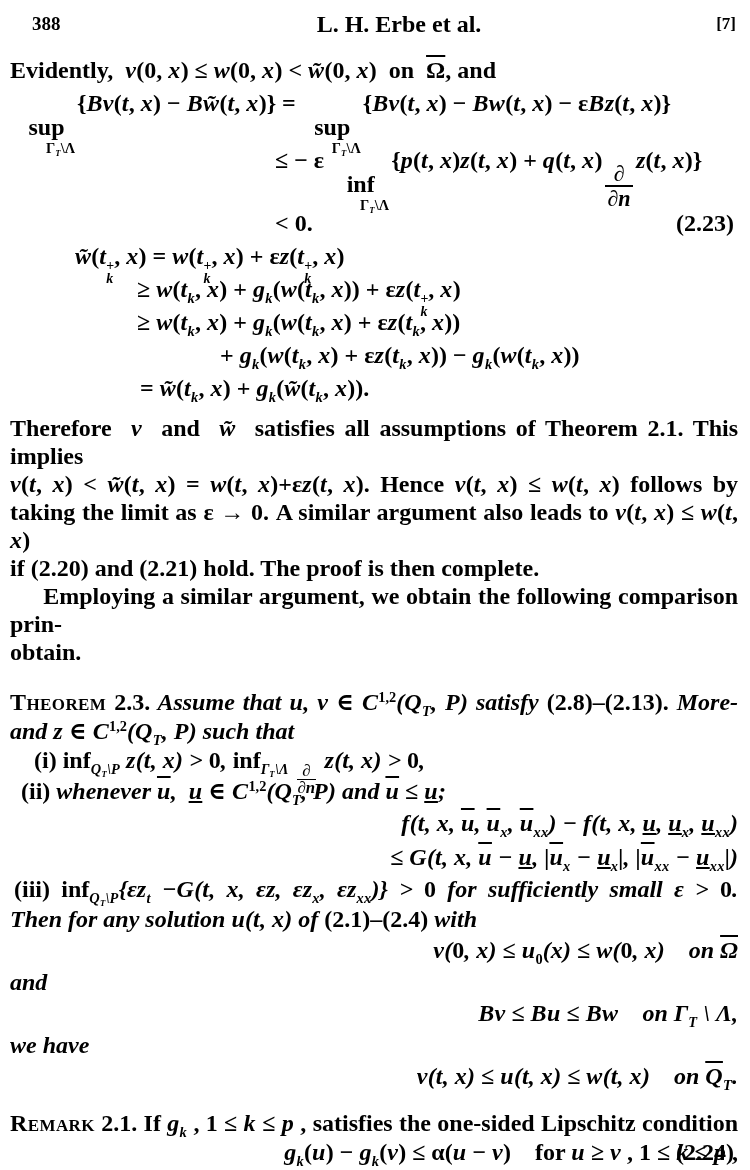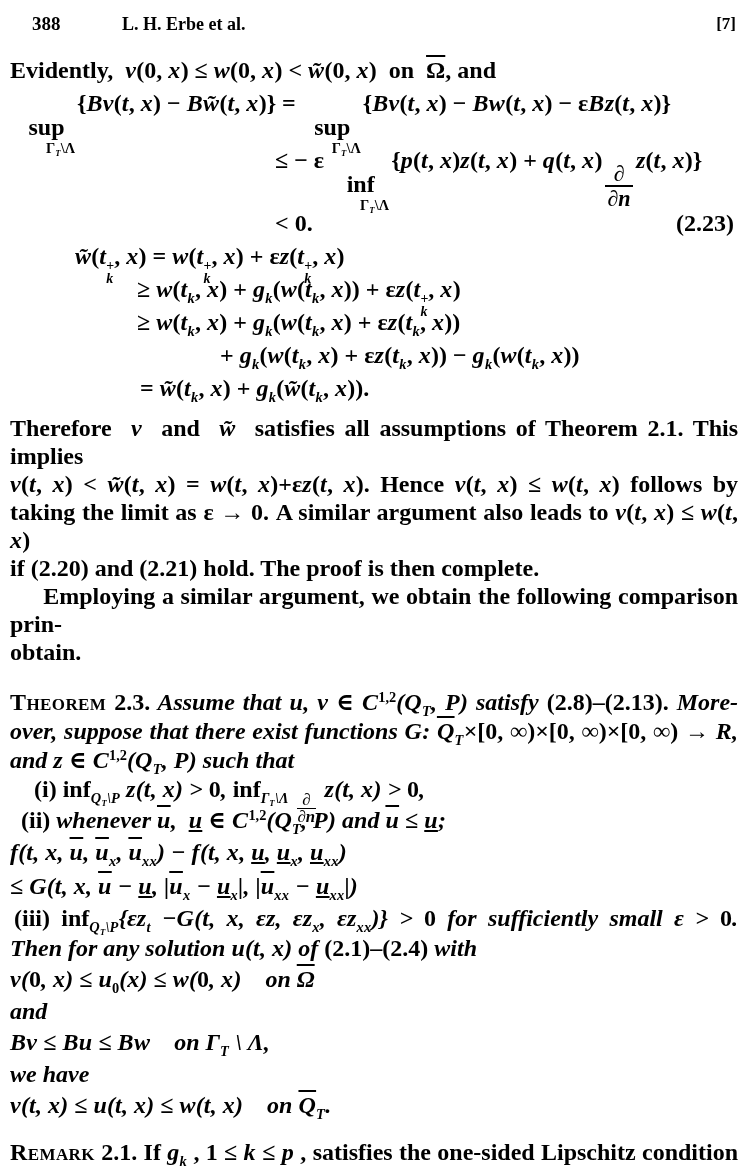--- a/index.html
+++ b/index.html
@@ -10,37 +10,37 @@
     font-family:"Liberation Serif","DejaVu Serif",serif;
     font-weight:bold;
     overflow:hidden;
   }
   .hdr{
     display:flex;align-items:flex-start;
     padding:13px 14px 0 32px;
     font-size:19px;line-height:22px;
   }
   .hdr .pn{width:90px;text-align:left;}
-  .hdr .rt{flex:1;font-size:18px;}
+  .hdr .rt{flex:1;text-align:center;font-size:24px;}
   .hdr .ir{width:60px;text-align:right;font-size:17px;}
   .bd{
     padding:0 12px 0 10px;
     font-size:24px;line-height:28px;
   }
   sub,sup{font-size:0.6em;line-height:0;}
   sub{vertical-align:-0.4em;}
   sup{vertical-align:0.55em;}
   i{letter-spacing:0.3px;}
   .bar{text-decoration:overline;}
   .ul{text-decoration:underline;}
   .sc{font-variant:small-caps;letter-spacing:0.4px;font-style:normal;}
   .rm{font-style:normal;}
   .it{font-style:italic;}
   .jl{text-align:justify;text-align-last:justify;}
-  .ctr{text-align:left;}
+  .ctr{text-align:right;}
   .nw{white-space:nowrap;}
   .lim{display:inline-flex;flex-direction:column;align-items:center;line-height:1;vertical-align:-1.0em;margin:0 2px;}
   .lim .ll{font-size:0.6em;line-height:1;margin-top:2px;margin-left:28px;}
   .frac{display:inline-flex;flex-direction:column;align-items:center;line-height:1.05;vertical-align:-0.6em;margin:0 3px;font-size:0.92em;}
   .frac .fd{border-top:2px solid #000;padding:0 2px;}
   .sfrac{display:inline-flex;flex-direction:column;align-items:center;line-height:1.0;vertical-align:-0.45em;margin:0 2px;font-size:0.7em;}
   .sfrac .fd{border-top:1.5px solid #000;padding:0 1px;}
   .ss{display:inline-flex;flex-direction:column;align-items:flex-start;font-size:0.58em;line-height:0.95;vertical-align:-0.45em;}
   .eqrow{position:relative;}
   .eqnum{position:absolute;right:4px;top:0;font-style:normal;}
@@ -130,21 +130,20 @@
       <div>if (2.20) and (2.21) hold. The proof is then complete.</div>
     </div>
 
     <div>
       <div class="jl">&nbsp;&nbsp;&nbsp;&nbsp;&nbsp;Employing a similar argument, we obtain the following comparison prin-</div>
       <div>obtain.</div>
     </div>
 
     <div class="thm it">
       <div class="jl"><span class="sc">Theorem</span> <span class="rm">2.3.</span> Assume that <i>u</i>, <i>v</i> ∈ <i>C</i><sup class="rm">1,2</sup>(<i>Q</i><sub><i>T</i></sub>, <i>P</i>) satisfy <span class="rm">(2.8)–(2.13).</span> More-</div>
-      <div class="jl">over, suppose that there exist functions <i>G</i>: <span class="bar"><i>Q</i></span><sub><i>T</i></sub><span class="rm">×[0, ∞)×[0, ∞)×[0, ∞)</span> → <i>R</i>,</div>
       <div>and <i>z</i> ∈ <i>C</i><sup class="rm">1,2</sup>(<i>Q</i><sub><i>T</i></sub>, <i>P</i>) such that</div>
       <div class="li1 nw"><span class="rm">(i) inf</span><sub><i>Q</i><sub><i>T</i></sub>\<i>P</i></sub> <i>z</i>(<i>t</i>, <i>x</i>) &gt; <span class="rm">0</span>, <span class="rm">inf</span><sub>Γ<sub><i>T</i></sub>\Λ</sub> <span class="sfrac">
             <span>∂</span>
             <span class="fd">∂<i>n</i></span>
           </span> <i>z</i>(<i>t</i>, <i>x</i>) &gt; <span class="rm">0</span>,</div>
       <div class="li2 nw"><span class="rm">(ii)</span> whenever <span class="bar"><i>u</i></span>,&nbsp; <span class="ul"><i>u</i></span> ∈ <i>C</i><sup class="rm">1,2</sup>(<i>Q</i><sub><i>T</i></sub>, <i>P</i>) and <span class="bar"><i>u</i></span> ≤ <span class="ul"><i>u</i></span>;</div>
       <div class="ceq ctr nw"><i>f</i>(<i>t</i>, <i>x</i>, <span class="bar"><i>u</i></span>, <span class="bar"><i>u</i></span><sub><i>x</i></sub>, <span class="bar"><i>u</i></span><sub><i>xx</i></sub>) − <i>f</i>(<i>t</i>, <i>x</i>, <span class="ul"><i>u</i></span>, <span class="ul"><i>u</i></span><sub><i>x</i></sub>, <span class="ul"><i>u</i></span><sub><i>xx</i></sub>)</div>
       <div class="ceq ctr nw">≤ <i>G</i>(<i>t</i>, <i>x</i>, <span class="bar"><i>u</i></span> − <span class="ul"><i>u</i></span>, |<span class="bar"><i>u</i></span><sub><i>x</i></sub> − <span class="ul"><i>u</i></span><sub><i>x</i></sub>|, |<span class="bar"><i>u</i></span><sub><i>xx</i></sub> − <span class="ul"><i>u</i></span><sub><i>xx</i></sub>|)</div>
       <div class="li3 jl"><span class="rm">(iii) inf</span><sub><i>Q</i><sub><i>T</i></sub>\<i>P</i></sub>{ε<i>z</i><sub><i>t</i></sub> −<i>G</i>(<i>t</i>, <i>x</i>, ε<i>z</i>, ε<i>z</i><sub><i>x</i></sub>, ε<i>z</i><sub><i>xx</i></sub>)} &gt; <span class="rm">0</span> for sufficiently small ε &gt; <span class="rm">0</span>.</div>
       <div>Then for any solution <i>u</i>(<i>t</i>, <i>x</i>) of <span class="rm">(2.1)–(2.4)</span> with</div>

